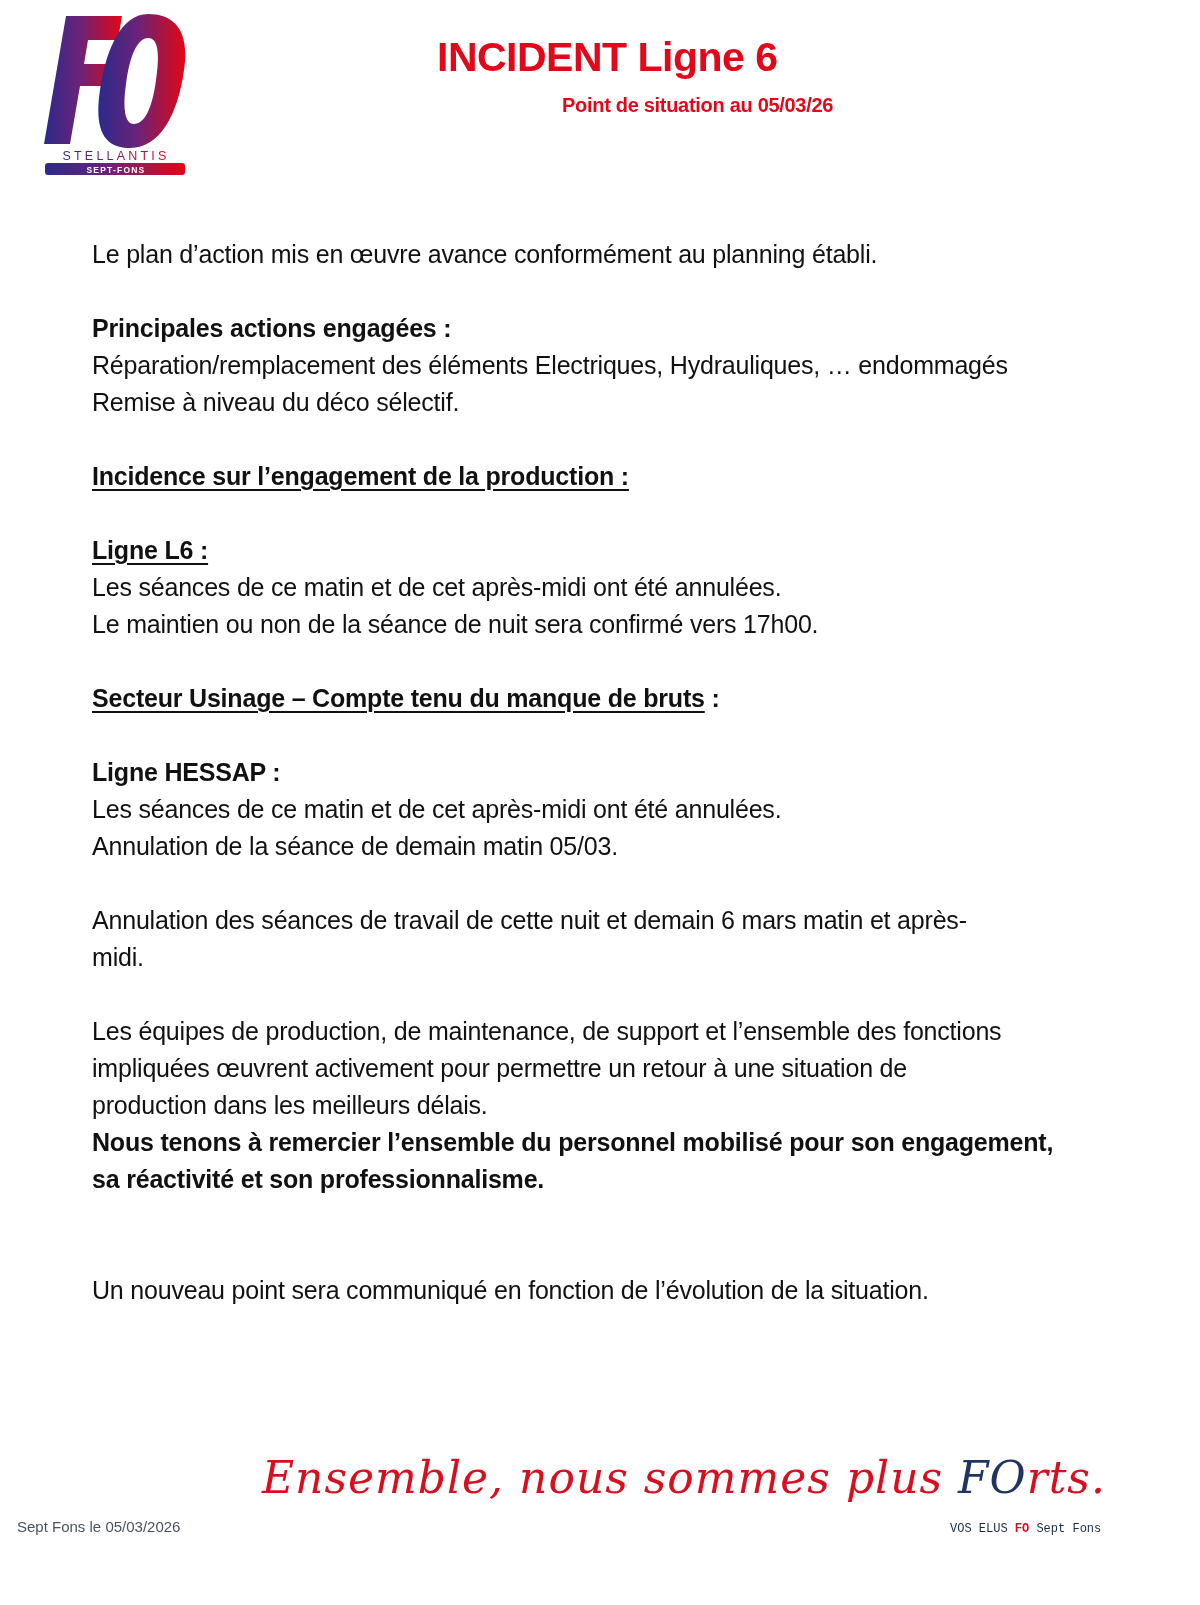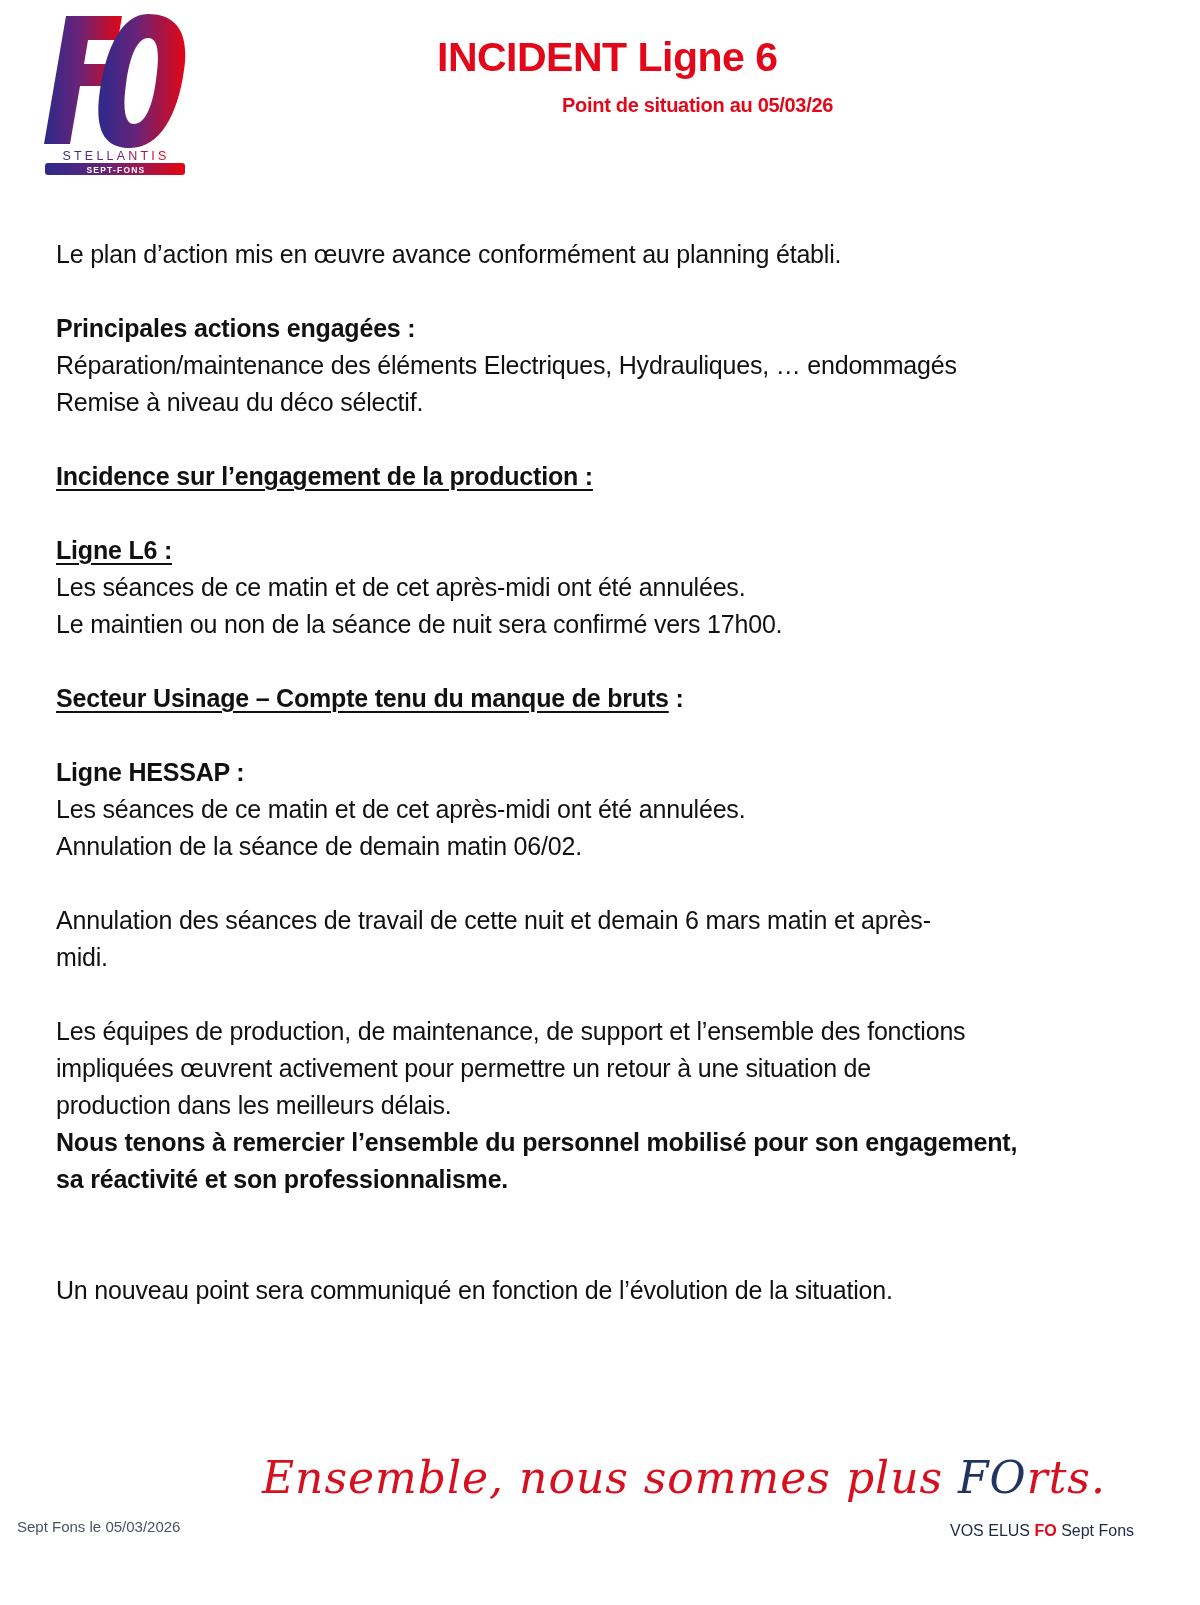--- a/index.html
+++ b/index.html
@@ -4,29 +4,29 @@
 <style>
   html, body { margin: 0; padding: 0; background: #ffffff; }
   body { width: 1200px; height: 1605px; position: relative; overflow: hidden;
          font-family: "Liberation Sans", sans-serif; color: #111111; }
   .logo { position: absolute; left: 44px; top: 14px; width: 144px; height: 162px; }
   .title { position: absolute; left: 437px; top: 34px; font-size: 41px; font-weight: bold;
            color: #e2081a; letter-spacing: -0.5px; white-space: nowrap; }
   .subtitle { position: absolute; left: 562px; top: 94px; font-size: 20px; font-weight: bold;
               color: #e2081a; letter-spacing: -0.3px; white-space: nowrap; }
   .body { position: absolute; left: 56px; top: 236px; width: 1110px; }
-  .line { font-size: 25px; line-height: 37px; height: 37px; white-space: nowrap; letter-spacing: -0.2px; }
+  .line { font-size: 25px; line-height: 37px; height: 37px; white-space: nowrap; letter-spacing: -0.2px; margin-left: 36px; }
   .gap { height: 37px; }
   .b { font-weight: bold; }
   .u { text-decoration: underline; text-underline-offset: 4px; text-decoration-thickness: 2px; }
   .slogan { position: absolute; left: 262px; top: 1452px; font-family: "DejaVu Serif", serif;
             font-style: italic; font-size: 44px; color: #d7101f; white-space: nowrap; letter-spacing: 1px; }
   .slogan .fo { color: #1f3461; }
   .footer-left { position: absolute; left: 17px; top: 1518px; font-size: 15px; color: #4a5260; white-space: nowrap; }
-  .footer-right { position: absolute; left: 950px; top: 1522px; font-size: 16px; color: #1f2a44; white-space: nowrap; }
+  .footer-right { position: absolute; left: 950px; top: 1522px; font-size: 12px; color: #1f2a44; white-space: nowrap; font-family: Liberation Mono, monospace; }
   .footer-right .fo { color: #e2081a; font-weight: bold; }
 </style>
 </head>
 <body>
 
 <div class="logo">
   <svg width="144" height="162" viewBox="0 0 144 162">
     <defs>
       <linearGradient id="lg" x1="0" y1="0" x2="1" y2="0">
         <stop offset="0" stop-color="#2b2a8c"></stop>
@@ -46,38 +46,38 @@
 </div>
 
 <div class="title">INCIDENT Ligne 6</div>
 <div class="subtitle">Point de situation au 05/03/26</div>
 
 <div class="body">
   <div class="line">Le plan d’action mis en œuvre avance conformément au planning établi.</div>
   <div class="gap"></div>
 
   <div class="line b">Principales actions engagées :</div>
-  <div class="line">Réparation/maintenance des éléments Electriques, Hydrauliques, …  endommagés</div>
+  <div class="line">Réparation/remplacement des éléments Electriques, Hydrauliques, …  endommagés</div>
   <div class="line">Remise à niveau du déco sélectif.</div>
   <div class="gap"></div>
 
   <div class="line b"><span class="u">Incidence sur l’engagement de la production :</span></div>
   <div class="gap"></div>
 
   <div class="line b"><span class="u">Ligne L6 :</span></div>
   <div class="line">Les séances de ce matin et de cet après-midi ont été annulées.</div>
   <div class="line">Le maintien ou non de la séance de nuit sera confirmé vers 17h00.</div>
   <div class="gap"></div>
 
   <div class="line b"><span class="u">Secteur Usinage – Compte tenu du manque de bruts</span><span> :</span></div>
   <div class="gap"></div>
 
   <div class="line b">Ligne HESSAP :</div>
   <div class="line">Les séances de ce matin et de cet après-midi ont été annulées.</div>
-  <div class="line">Annulation de la séance de demain matin 06/02.</div>
+  <div class="line">Annulation de la séance de demain matin 05/03.</div>
   <div class="gap"></div>
 
   <div class="line">Annulation des séances de travail de cette nuit et demain 6 mars matin et après-</div>
   <div class="line">midi.</div>
   <div class="gap"></div>
 
   <div class="line">Les équipes de production, de maintenance, de support et l’ensemble des fonctions</div>
   <div class="line">impliquées œuvrent activement pour permettre un retour à une situation de</div>
   <div class="line">production dans les meilleurs délais.</div>
   <div class="line b">Nous tenons à remercier l’ensemble du personnel mobilisé pour son engagement,</div>

